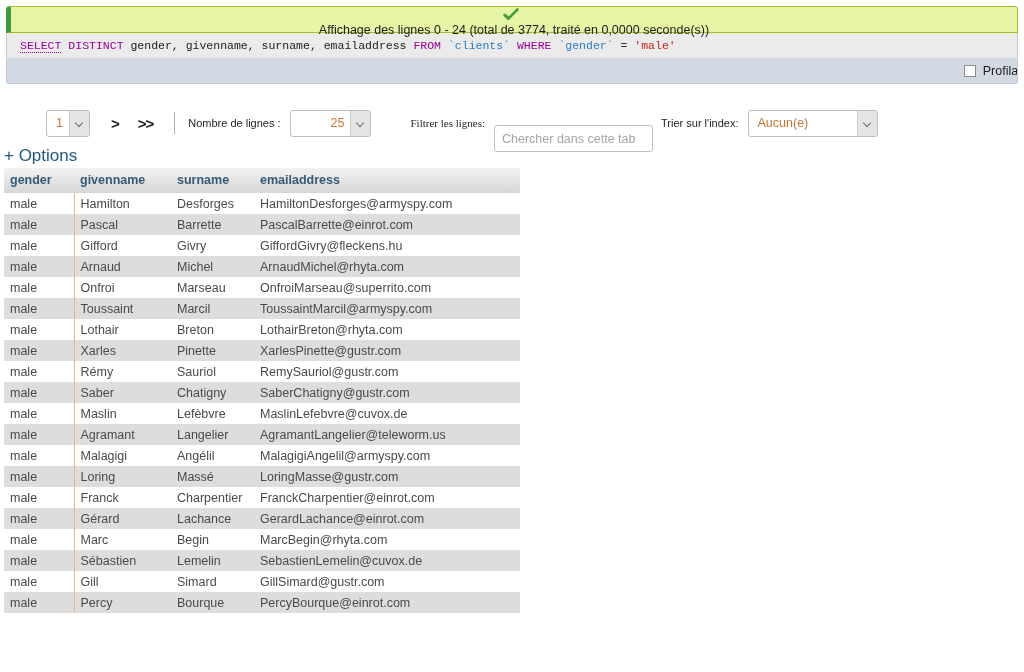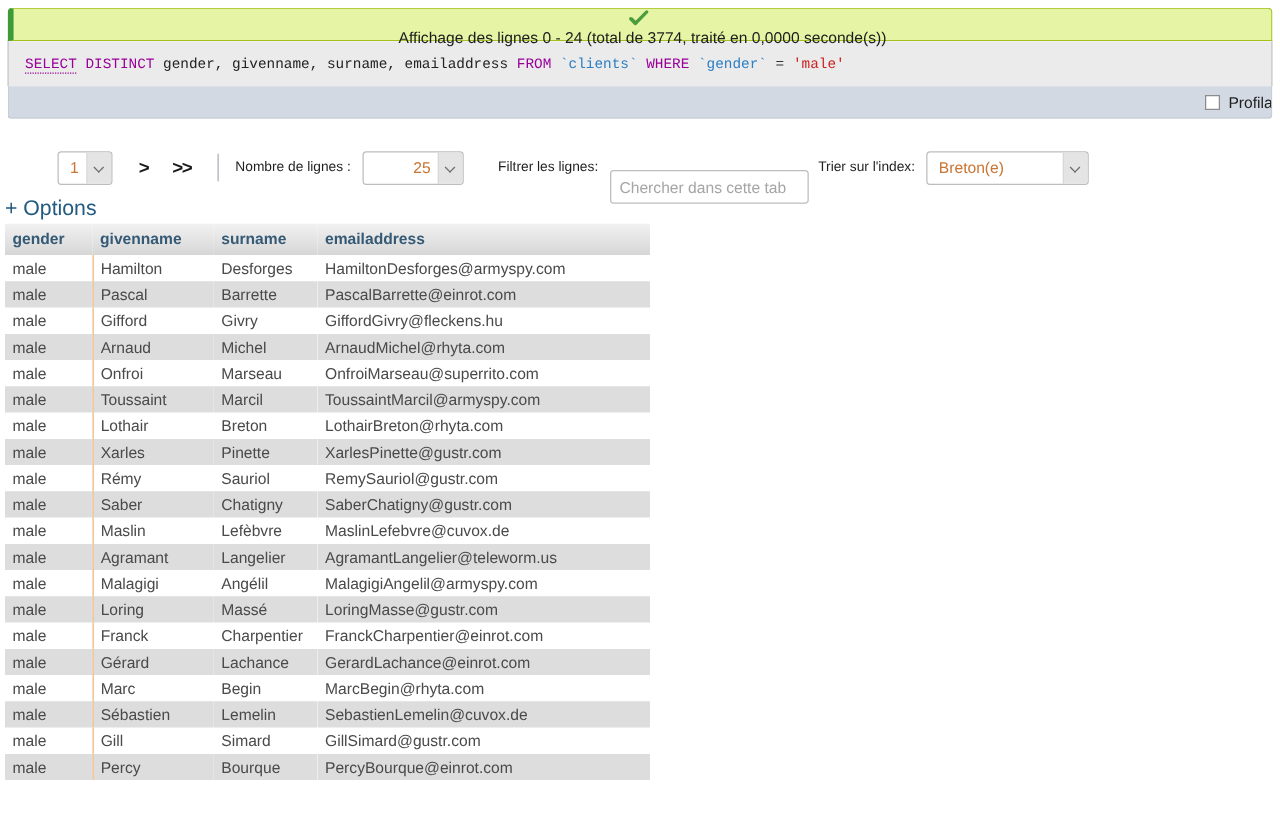--- a/index.html
+++ b/index.html
@@ -44,21 +44,21 @@
     color: #1c1c1c;
     white-space: nowrap;
   }
 
   
   .sql-box {
     margin: 0 6px;
     background: #ebebeb;
     border-left: 1px solid #c8c8c8;
     border-right: 1px solid #c8c8c8;
-    height: 36px;
+    height: 25px;
     display: flex;
     align-items: center;
     padding: 0 13px;
     box-sizing: border-box;
     overflow: hidden;
   }
   .sql-text {
     font-family: "Liberation Mono", "DejaVu Sans Mono", monospace;
     font-size: 11.5px;
     white-space: nowrap;
@@ -191,21 +191,21 @@
     border-radius: 3px;
     background: #ffffff;
     padding: 0 7px;
     font-family: "Liberation Sans", sans-serif;
     font-size: 12.5px;
     color: #333333;
     outline: none;
     margin-top: 31px;
   }
   .filter-input::placeholder { color: #a5a5a5; }
-  .gap-lg { margin-left: 27px; }
+  .gap-lg { margin-left: 39px; font-family: Liberation Serif, serif; }
   .gap-md { margin-left: 8px; }
 
   
   .options-link {
     display: inline-block;
     margin: 0 0 3px 4px;
     font-size: 17px;
     color: #235a81;
     text-decoration: none;
   }
@@ -295,21 +295,21 @@
       </span>
   </div>
 
   <span class="tb-label gap-lg">Filtrer les lignes:</span>
 
   <input type="text" class="filter-input" placeholder="Chercher dans cette tab" style="">
 
   <span class="tb-label gap-md">Trier sur l'index:</span>
 
   <div class="select-box index-sel">
-    <span>Breton(e)</span>
+    <span>Aucun(e)</span>
     <span class="select-arrow">
         <i class="chev"></i>
       </span>
   </div>
 </div>
 
 <div class="options-row">
   <a href="#" class="options-link">+ Options</a>
 </div>
 

